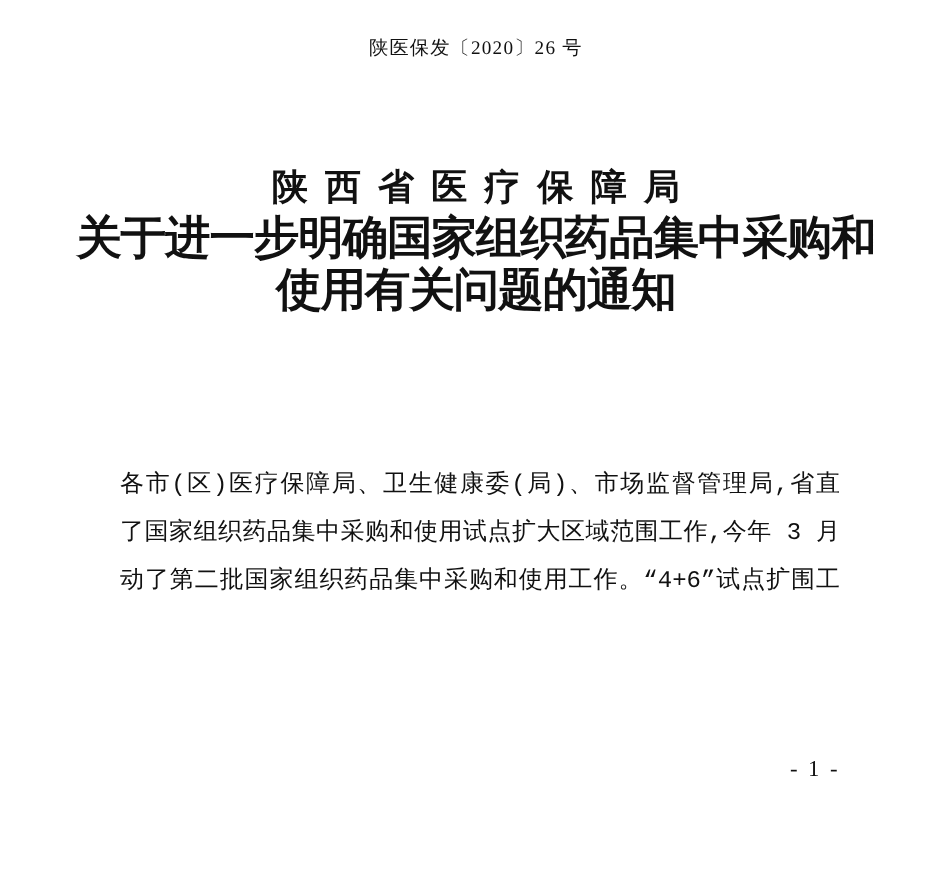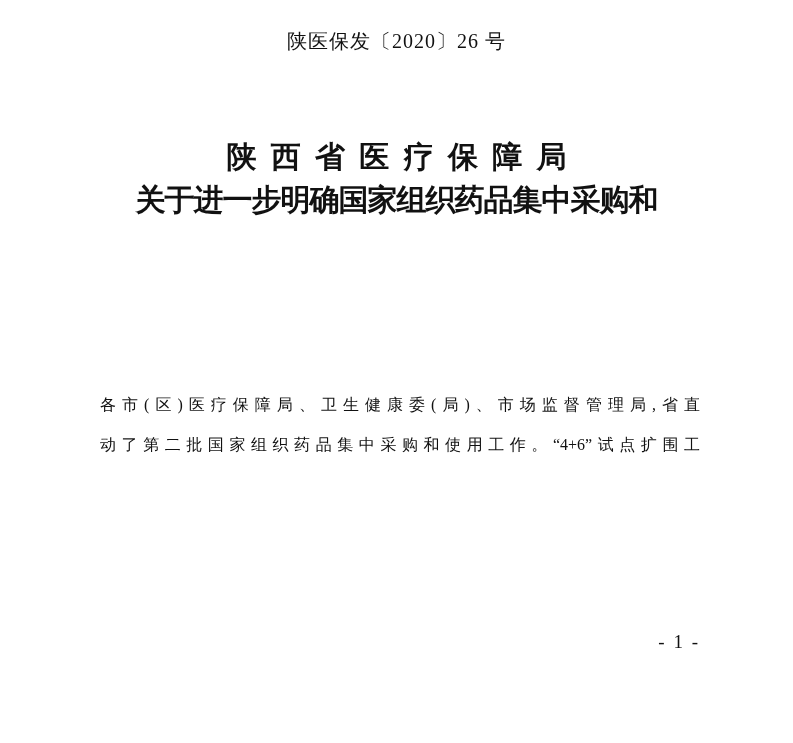--- a/index.html
+++ b/index.html
@@ -16,21 +16,21 @@
     overflow: hidden;
     font-family: "Liberation Serif", "DejaVu Serif", serif;
   }
   
   .doc-number {
     position: absolute;
     top: 28px;
     left: 0;
     width: 100%;
     text-align: center;
-    font-size: 20px;
+    font-size: 16px;
     line-height: 26px;
     letter-spacing: 1px;
     font-family: "Liberation Serif", "DejaVu Serif", serif;
   }
   
   .title-block {
     position: absolute;
     top: 135px;
     left: 0;
     width: 100%;
@@ -44,32 +44,32 @@
     font-weight: 700;
     font-size: 30px;
     line-height: 43px;
     white-space: nowrap;
   }
   .subject-line {
     width: 100%;
     text-align: center;
     font-family: "Liberation Sans", "DejaVu Sans", sans-serif;
     font-weight: 700;
-    font-size: 30px;
+    font-size: 38px;
     line-height: 43px;
     letter-spacing: -1px;
   }
   
   .body-block {
     position: absolute;
     top: 385px;
     left: 100px;
     width: 600px;
-    font-family: Liberation Serif, serif;
-    font-size: 16px;
+    font-family: Liberation Mono, monospace;
+    font-size: 20px;
   }
   .body-line {
     height: 40px;
     line-height: 40px;
     white-space: nowrap;
     text-align: left;
   }
   .body-line.fill {
     white-space: normal;
     text-align: justify;
@@ -93,22 +93,24 @@
 </head>
 <body>
 
 <div class="page">
 
   <div class="doc-number">陕医保发〔2020〕26 号</div>
 
   <div class="title-block">
     <div class="agency-line">陕西省医疗保障局</div>
     <div class="subject-line">关于进一步明确国家组织药品集中采购和</div>
+    <div class="subject-line">使用有关问题的通知</div>
   </div>
 
   <div class="body-block">
     <div class="body-line fill">各市(区)医疗保障局、卫生健康委(局)、市场监督管理局,省直</div>
+    <div class="body-line fill">了国家组织药品集中采购和使用试点扩大区域范围工作,今年 3 月</div>
     <div class="body-line fill">动了第二批国家组织药品集中采购和使用工作。“4+6”试点扩围工</div>
   </div>
 
   <div class="page-number">- 1 -</div>
 
 </div>
 
 </body></html>

